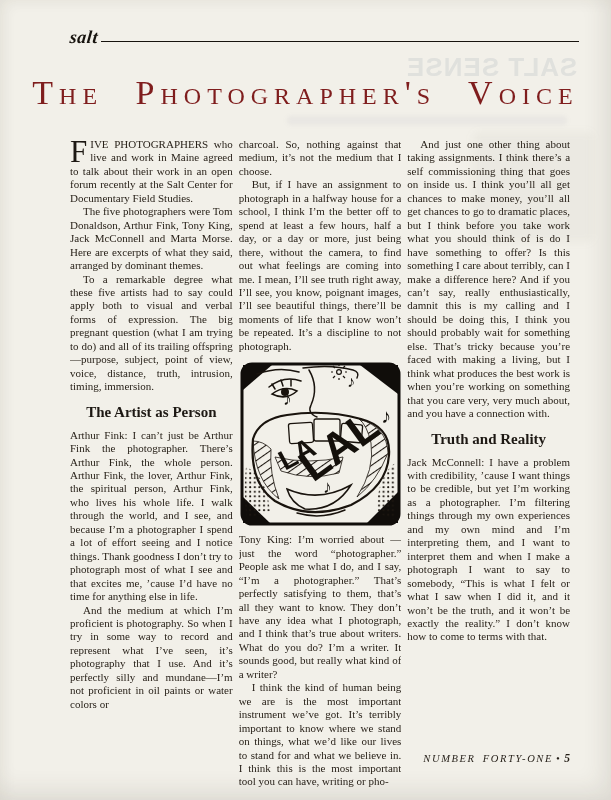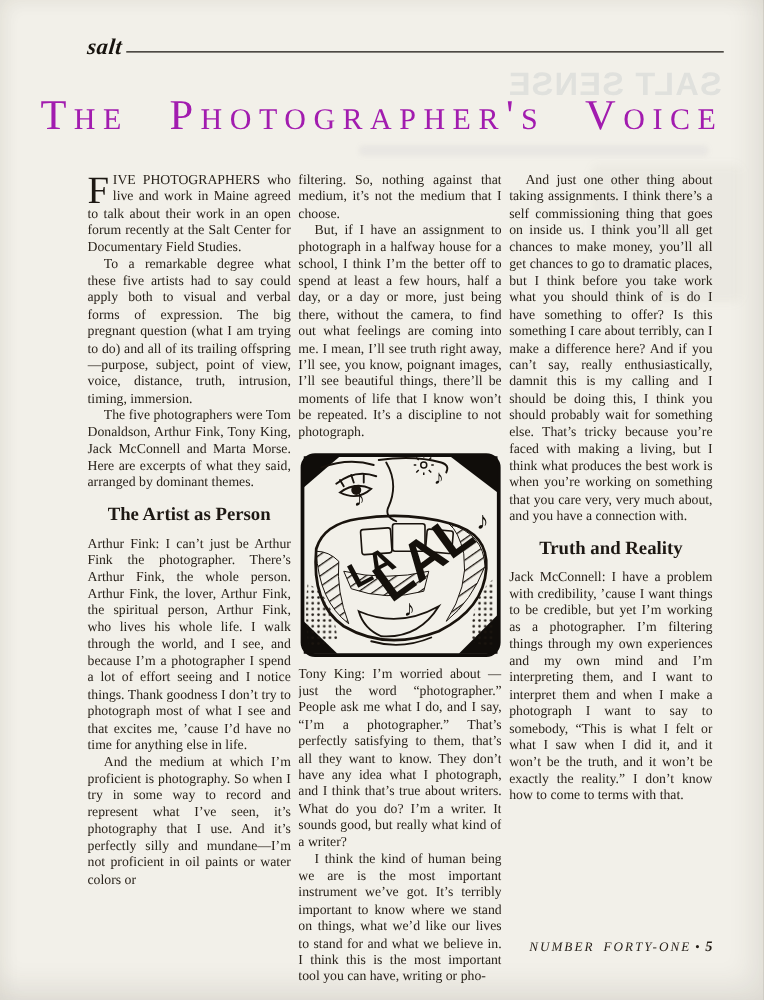--- a/index.html
+++ b/index.html
@@ -22,21 +22,21 @@
     font-family:"Liberation Sans", sans-serif; font-weight:bold; font-size:26px; letter-spacing:1px;
     color:rgba(110,125,145,0.13); user-select:none; }
   .bleed-line{ position:absolute; top:116px; right:44px; width:280px; height:9px;
     background:rgba(100,110,130,0.06); filter:blur(2px); border-radius:4px; }
   .bleed-box{ position:absolute; top:132px; right:18px; width:120px; height:110px;
     background:rgba(120,115,100,0.05); filter:blur(4px); border-radius:6px; }
   
   .article-title{
     position:absolute; top:74px; left:0; width:100%; margin:0; text-align:center;
     font-weight:400; font-size:34px; font-variant:small-caps;
-    letter-spacing:6px; word-spacing:18px; color:#a21caf;
+    letter-spacing:6px; word-spacing:18px; color:#7f1d1d;
   }
   
   .columns{ position:absolute; top:138px; left:70px; width:500px; height:652px;
     display:flex; gap:6px; }
   .col{ width:163px; overflow:hidden; }
   .col p{ margin:0; font-size:11px; line-height:13.45px; text-align:justify;
     text-indent:13px; color:#29221a; }
   .col p.flush{ text-indent:0; }
   .dropcap{ float:left; font-size:31px; line-height:25px; padding:1px 3px 0 0; color:#1d1813; }
   .section-heading{ margin:10px 0 8px; text-align:center; font-size:15px;
@@ -63,29 +63,29 @@
   <div class="bleed-title">SALT SENSE</div>
   <div class="bleed-line"></div>
   <div class="bleed-box"></div>
 
   <h1 class="article-title">The Photographer's Voice</h1>
 
   <main class="columns">
 
     <section class="col">
       <p class="flush"><span class="dropcap">F</span><span>IVE PHOTOGRAPHERS who live and work in Maine agreed to talk about their work in an open forum recently at the Salt Center for Documentary Field Studies.</span></p>
+      <p>The five photographers were Tom Donaldson, Arthur Fink, Tony King, Jack McConnell and Marta Morse. Here are excerpts of what they said, arranged by dominant themes.</p>
       <p>To a remarkable degree what these five artists had to say could apply both to visual and verbal forms of expression. The big pregnant question (what I am trying to do) and all of its trailing offspring—purpose, subject, point of view, voice, distance, truth, intrusion, timing, immersion.</p>
-      <p>The five photographers were Tom Donaldson, Arthur Fink, Tony King, Jack McConnell and Marta Morse. Here are excerpts of what they said, arranged by dominant themes.</p>
       <h2 class="section-heading">The Artist as Person</h2>
       <p class="flush">Arthur Fink: I can’t just be Arthur Fink the photographer. There’s Arthur Fink, the whole person. Arthur Fink, the lover, Arthur Fink, the spiritual person, Arthur Fink, who lives his whole life. I walk through the world, and I see, and because I’m a photographer I spend a lot of effort seeing and I notice things. Thank goodness I don’t try to photograph most of what I see and that excites me, ’cause I’d have no time for anything else in life.</p>
       <p>And the medium at which I’m proficient is photography. So when I try in some way to record and represent what I’ve seen, it’s photography that I use. And it’s perfectly silly and mundane—I’m not proficient in oil paints or water colors or</p>
     </section>
 
     <section class="col">
-      <p class="flush">filtering. So, nothing against that medium, it’s not the medium that I choose.</p>
+      <p class="flush">charcoal. So, nothing against that medium, it’s not the medium that I choose.</p>
       <p>But, if I have an assignment to photograph in a halfway house for a school, I think I’m the better off to spend at least a few hours, half a day, or a day or more, just being there, without the camera, to find out what feelings are coming into me. I mean, I’ll see truth right away, I’ll see, you know, poignant images, I’ll see beautiful things, there’ll be moments of life that I know won’t be repeated. It’s a discipline to not photograph.</p>
 
       <figure class="illustration">
         <svg viewBox="0 0 163 166" xmlns="http://www.w3.org/2000/svg">
           <defs>
             <pattern id="hatch" width="7" height="7" patternUnits="userSpaceOnUse" patternTransform="rotate(55)">
               <line x1="0" y1="0" x2="0" y2="7" stroke="#1b150f" stroke-width="2.1"></line>
             </pattern>
             <pattern id="dots" width="4.6" height="4.6" patternUnits="userSpaceOnUse">
               <circle cx="2" cy="2" r="1.05" fill="#1b150f"></circle>

